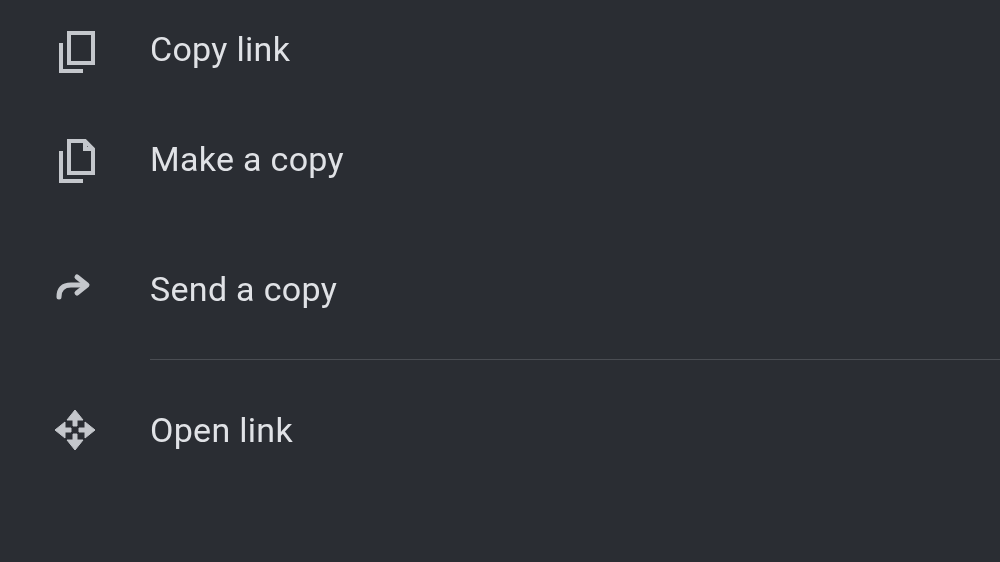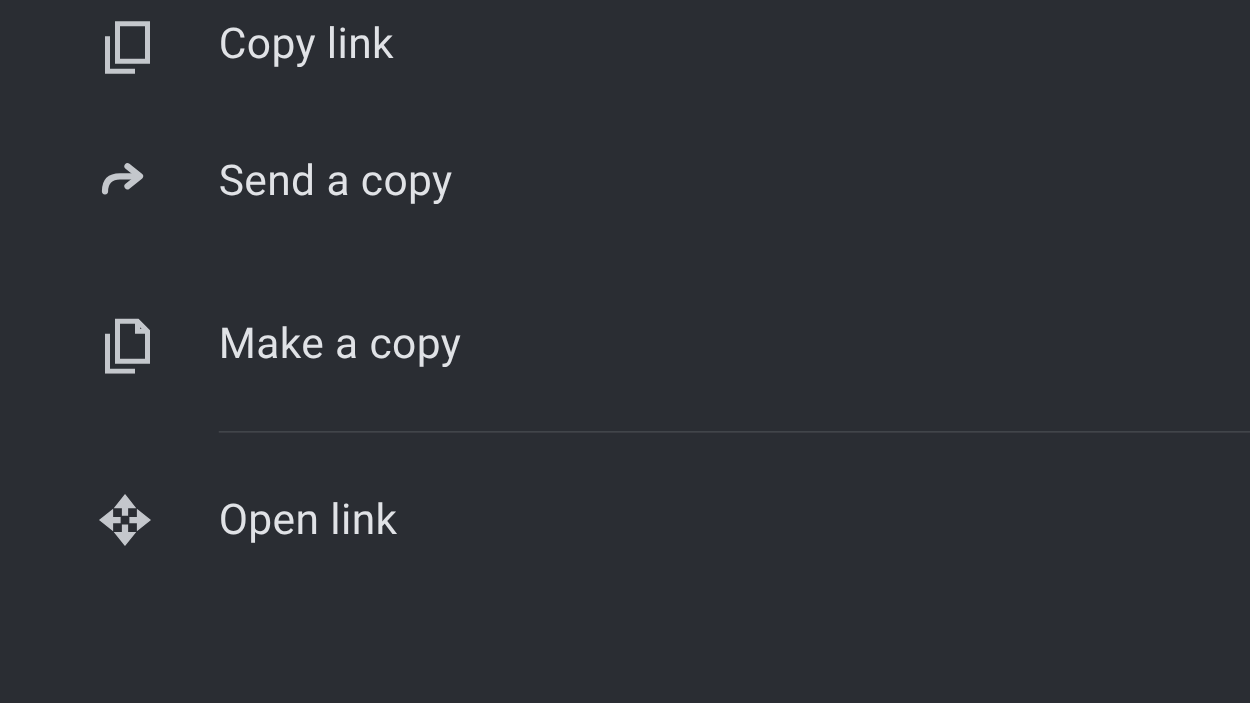--- a/index.html
+++ b/index.html
@@ -10,22 +10,21 @@
     body {
       width: 1000px;
       height: 562px;
       background-color: #2a2d33;
       font-family: -apple-system, BlinkMacSystemFont, 'Segoe UI', Roboto, sans-serif;
       overflow: hidden;
     }
     .menu {
       display: flex;
       flex-direction: column;
-      padding-top: 5px;
-      margin-left: 25px;
+      padding-top: 19px;
     }
     .menu-item {
       display: flex;
       align-items: center;
       height: 130px;
       cursor: pointer;
     }
     .menu-item:first-child {
       height: 75px;
       align-items: flex-start;
@@ -66,36 +65,36 @@
         <rect x="18" y="4" width="24" height="30" fill="none" stroke="#c4c7cc" stroke-width="4"></rect>
         <path d="M 10 14 L 10 42 L 32 42" fill="none" stroke="#c4c7cc" stroke-width="4"></path>
       </svg>
     </div>
     <span class="menu-label">Copy link</span>
   </div>
 
   <div class="menu-item">
     <div class="icon-wrapper">
       <svg width="48" height="48" viewBox="0 0 48 48">
-        <path d="M 8 32 Q 8 20 20 20 L 32 20" fill="none" stroke="#c4c7cc" stroke-width="5" stroke-linecap="round"></path>
-        <path d="M 26 12 L 36 20 L 26 28" fill="none" stroke="#c4c7cc" stroke-width="5" stroke-linecap="round" stroke-linejoin="round"></path>
-      </svg>
-    </div>
-    <span class="menu-label">Send a copy</span>
-  </div>
-
-  <div class="menu-item">
-    <div class="icon-wrapper">
-      <svg width="48" height="48" viewBox="0 0 48 48">
         <path d="M 18 6 L 34 6 L 42 14 L 42 38 L 18 38 Z" fill="none" stroke="#c4c7cc" stroke-width="4"></path>
         <path d="M 34 6 L 34 14 L 42 14" fill="none" stroke="#c4c7cc" stroke-width="4"></path>
         <path d="M 10 16 L 10 46 L 32 46" fill="none" stroke="#c4c7cc" stroke-width="4"></path>
       </svg>
     </div>
     <span class="menu-label">Make a copy</span>
+  </div>
+
+  <div class="menu-item">
+    <div class="icon-wrapper">
+      <svg width="48" height="48" viewBox="0 0 48 48">
+        <path d="M 8 32 Q 8 20 20 20 L 32 20" fill="none" stroke="#c4c7cc" stroke-width="5" stroke-linecap="round"></path>
+        <path d="M 26 12 L 36 20 L 26 28" fill="none" stroke="#c4c7cc" stroke-width="5" stroke-linecap="round" stroke-linejoin="round"></path>
+      </svg>
+    </div>
+    <span class="menu-label">Send a copy</span>
   </div>
 
   <div class="divider"></div>
 
   <div class="menu-item">
     <div class="icon-wrapper">
       <svg width="48" height="48" viewBox="0 0 48 48">
         <path d="M 24 4 L 32 14 L 26 14 L 26 20 L 22 20 L 22 14 L 16 14 Z" fill="#c4c7cc"></path>
         <path d="M 24 44 L 16 34 L 22 34 L 22 28 L 26 28 L 26 34 L 32 34 Z" fill="#c4c7cc"></path>
         <path d="M 4 24 L 14 16 L 14 22 L 20 22 L 20 26 L 14 26 L 14 32 Z" fill="#c4c7cc"></path>

